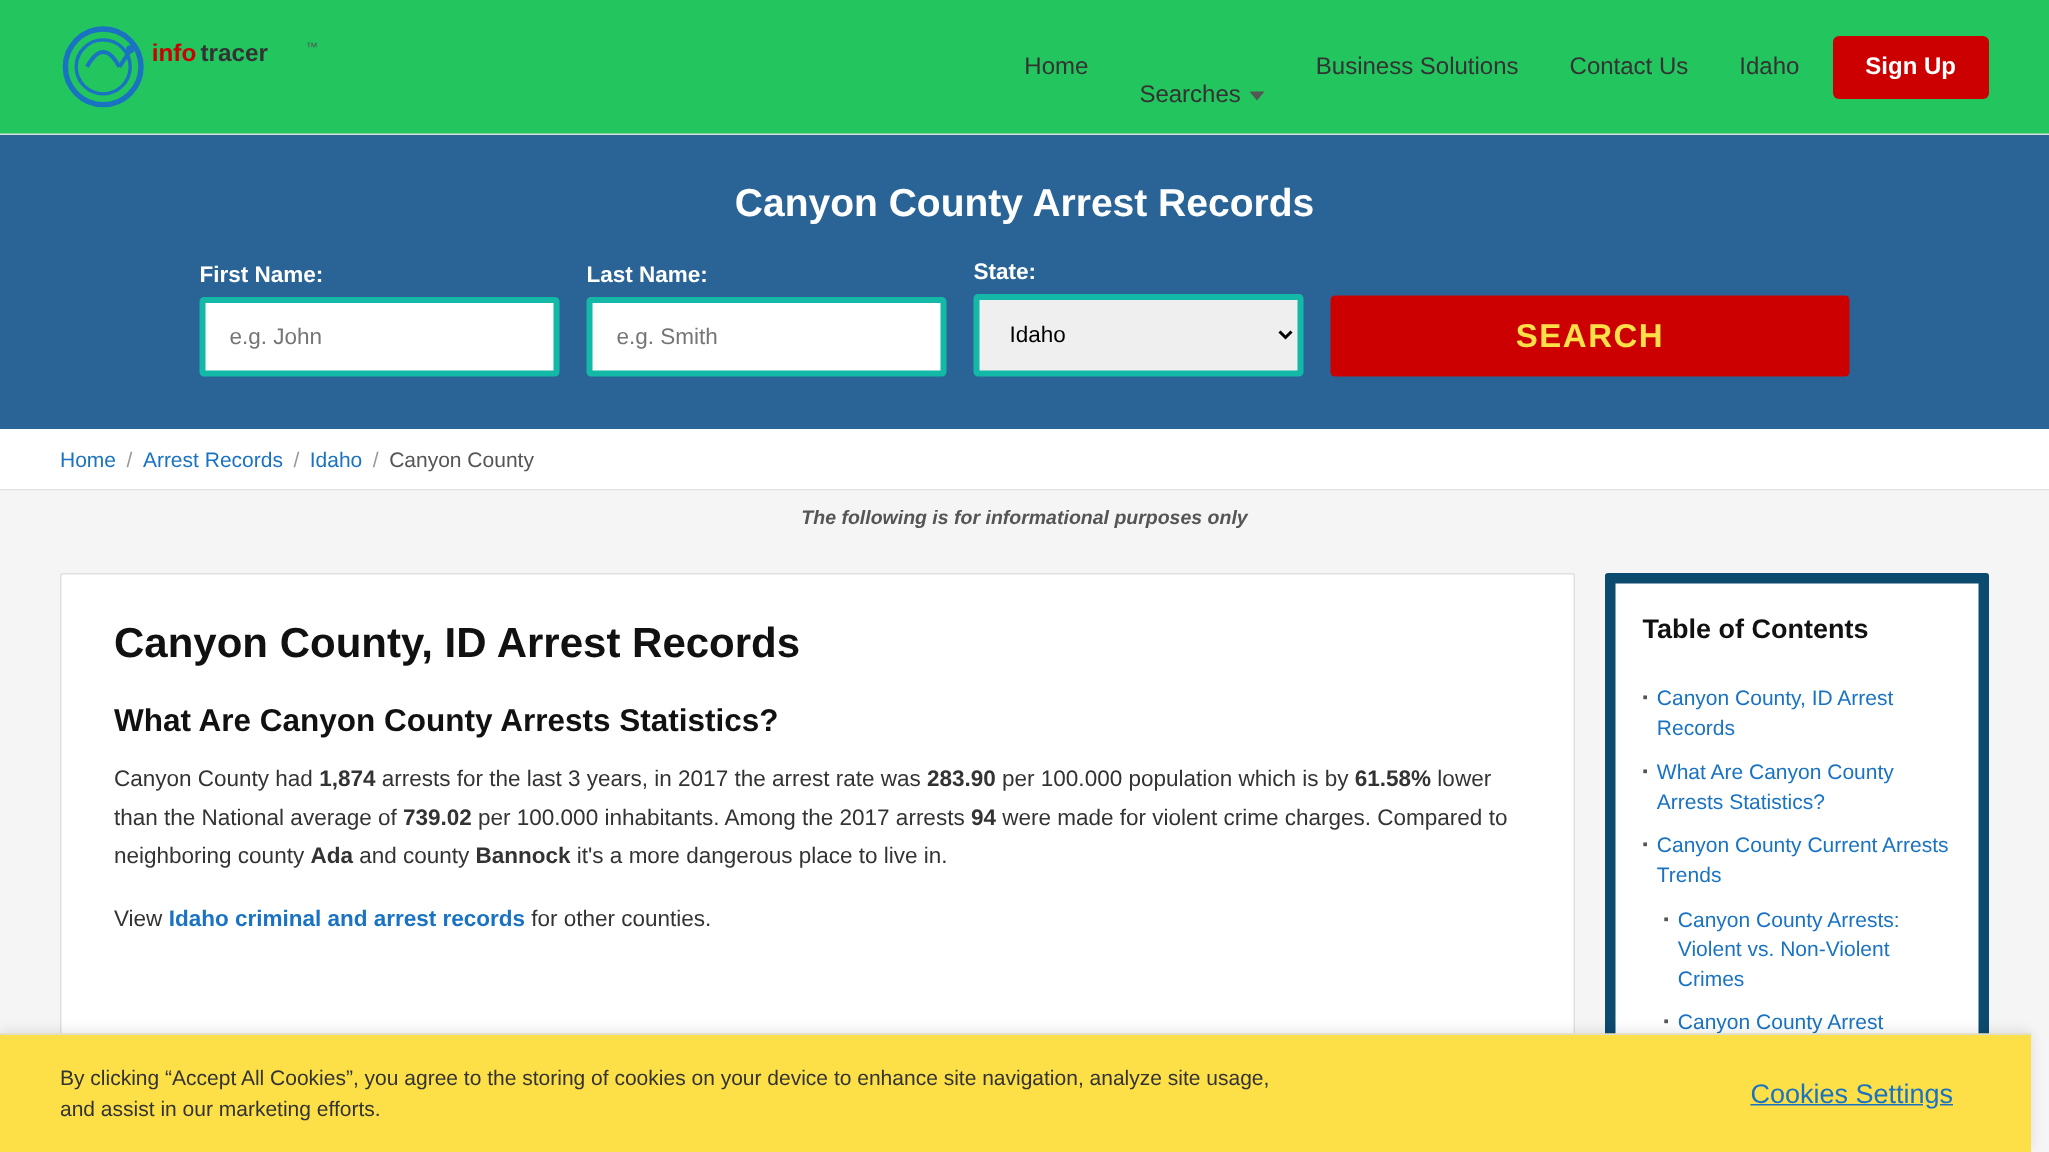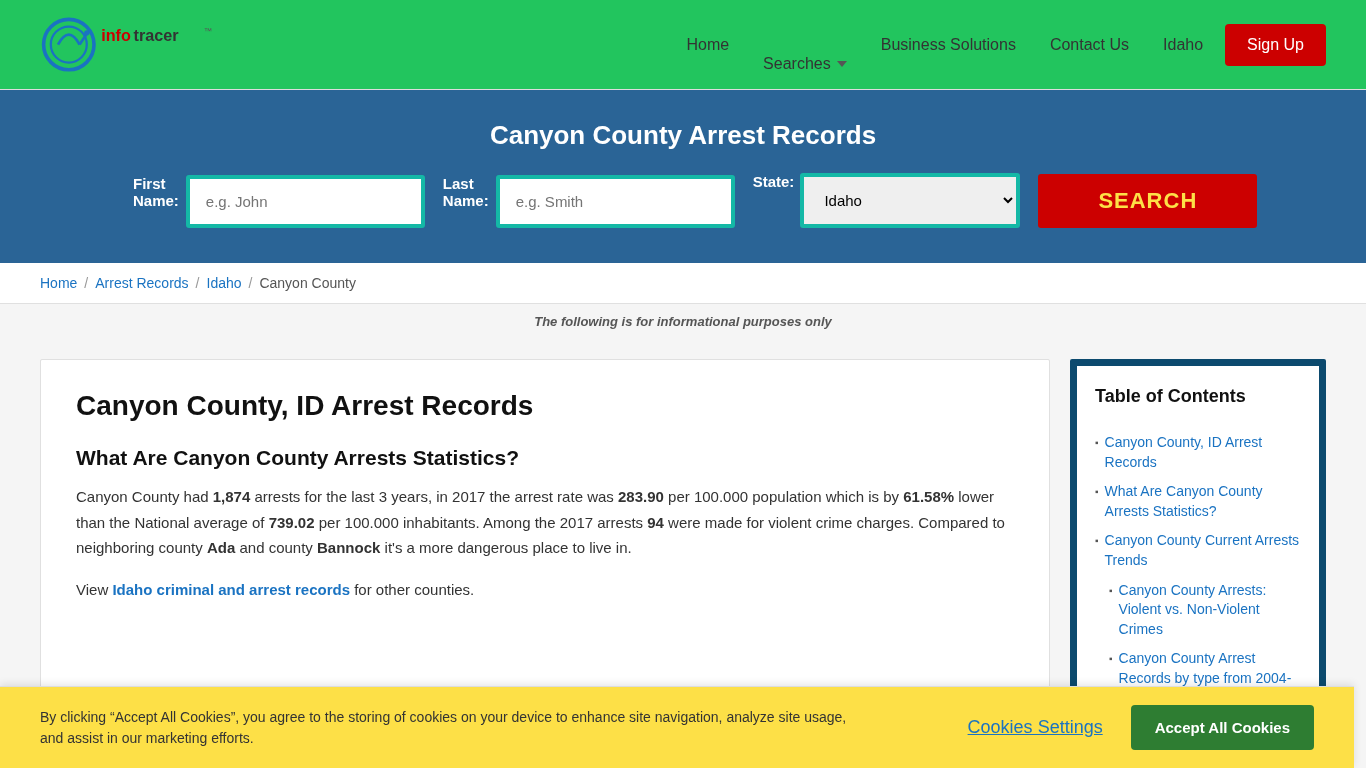--- a/index.html
+++ b/index.html
@@ -33,21 +33,21 @@
       color: #333;
       cursor: pointer;
       padding: 8px 12px;
     }
     .nav-btn-signup {
       background: #cc0000;
       color: #fff;
       border: none;
       border-radius: 4px;
       font-size: 16px;
-      font-weight: normal;
+      font-weight: bold;
       padding: 12px 22px;
       cursor: pointer;
     }
 
     
     .logo-svg { width: 180px; height: 60px; }
 
     
     .search-banner {
       background: #2a6496;
@@ -60,21 +60,21 @@
       font-weight: bold;
       margin-bottom: 22px;
     }
     .search-form {
       display: flex;
       align-items: flex-end;
       gap: 18px;
       max-width: 1100px;
       margin: 0 auto;
     }
-    .form-group { display: flex; gap: 6px; }
+    .form-group { display: flex; flex-direction: column; gap: 6px; }
     .form-group label { color: #fff; font-size: 15px; font-weight: bold; }
     .form-group input, .form-group select {
       padding: 14px 16px;
       font-size: 15px;
       border: 4px solid #14b8a6;
       border-radius: 3px;
       outline: none;
     }
     .form-group.first-name input { width: 240px; }
     .form-group.last-name input { width: 240px; }
@@ -385,15 +385,14 @@
       </li>
     </ul>
   </aside>
 
 </div>
 
 <div class="cookie-banner">
   <p class="cookie-text">By clicking “Accept All Cookies”, you agree to the storing of cookies on your device to enhance site navigation, analyze site usage, and assist in our marketing efforts.</p>
   <div class="cookie-actions">
     <button class="cookie-settings-btn">Cookies Settings</button>
-    <button class="cookie-accept-btn">Accept All Cookies</button>
   </div>
 </div>
 
 </body></html>

